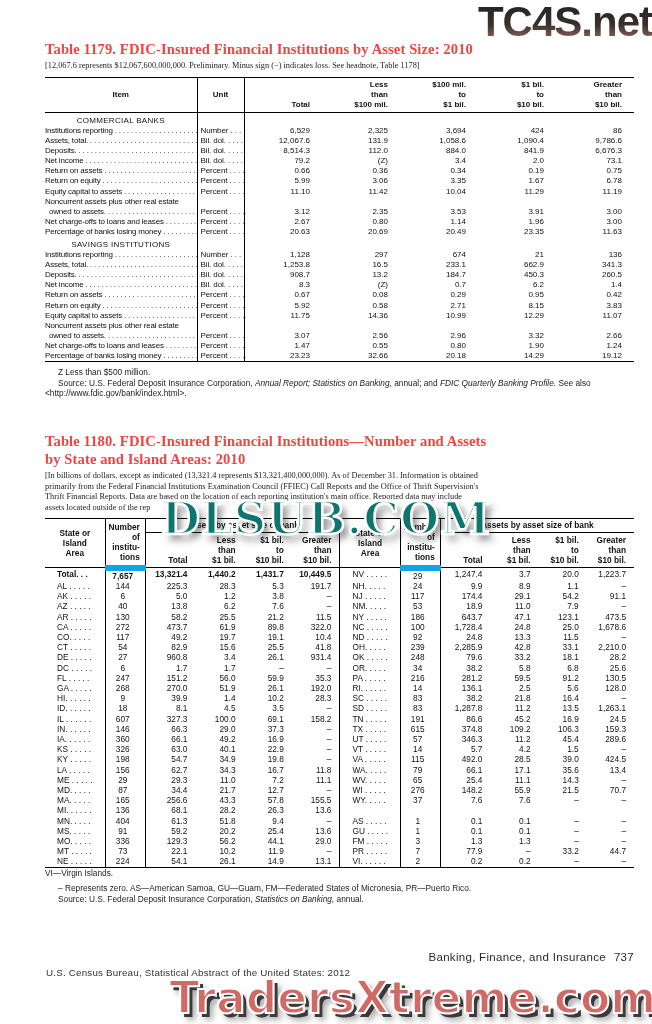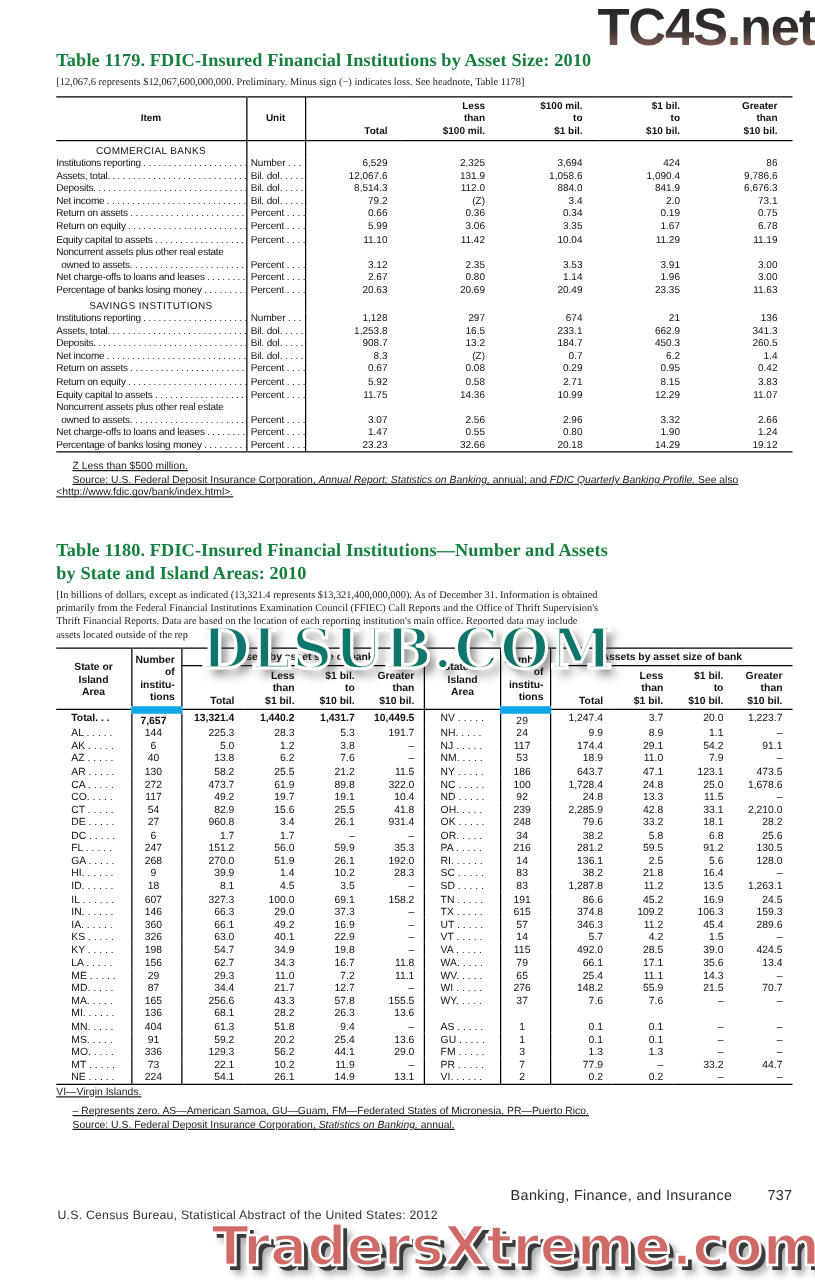--- a/index.html
+++ b/index.html
@@ -6,21 +6,21 @@
   body{
     width:652px;height:1024px;position:relative;overflow:hidden;
     background:#ffffff;color:#1b1b1b;
     font-family:"Liberation Sans", sans-serif;
   }
   .block{position:absolute;left:45px;width:589px;}
   #block1179{top:40px;}
   #block1180{top:432px;}
   .tbl-title{
     font-family:"Liberation Serif", serif;font-weight:bold;
-    font-size:14.6px;line-height:18px;letter-spacing:.1px;color:#15803d;
+    font-size:14.6px;line-height:18px;letter-spacing:.1px;color:#ef4444;
     white-space:pre-line;
   }
   .bracket-note{font-size:8.3px;line-height:10.6px;margin-top:3px;color:#222;white-space:pre-line;font-family:Liberation Serif, serif;}
   table{border-collapse:collapse;table-layout:fixed;}
   .datatable{
     width:589px;margin-top:5px;
     border-top:1.5px solid #000;border-bottom:1.5px solid #000;
     font-size:8px;line-height:10.1px;color:#111;
   }
   .datatable th{font-weight:bold;white-space:pre-line;padding:2px 0;}
@@ -39,27 +39,27 @@
   .t1180 th.h-state{text-align:center;vertical-align:middle;border-bottom:1px solid #000;}
   .t1180 th.h-number{text-align:right;vertical-align:bottom;padding-right:5px;border-bottom:6px solid #0ea5e9;}
   .t1180 th.h-span{text-align:center;vertical-align:middle;border-bottom:1px solid #000;padding:1px 16px;}
   .t1180 th.h-col{text-align:right;vertical-align:bottom;padding-right:8px;border-bottom:1px solid #000;}
   .t1180 td{white-space:nowrap;overflow:hidden;padding:0;}
   .t1180 td.c-state{padding-left:12px;}
   .t1180 td.c-num{text-align:center;padding-right:5px;margin-top:10px;}
   .t1180 td.c-val{text-align:right;padding-right:8px;}
   .t1180 td.b{font-weight:bold;}
   
-  .note{font-size:8.3px;line-height:10.6px;color:#222;text-decoration:underline;}
+  .note{font-size:8.3px;line-height:10.6px;color:#222;}
   .note.first{margin-top:5px;}
   .note.ind{text-indent:13px;}
   .note i{font-style:italic;}
   
   #footer-line{position:absolute;right:18px;top:951px;font-size:11.5px;color:#2a2a2a;letter-spacing:.3px;}
-  #footer-line .pg{margin-left:28px;text-align:right;}
+  #footer-line .pg{margin-left:8px;text-align:right;}
   #census-line{position:absolute;left:46px;top:967px;font-size:9.8px;color:#333;letter-spacing:.2px;}
   
   .wm{position:absolute;z-index:10;white-space:nowrap;}
   #wm-top{
     top:-2px;right:0px;
     font-family:"Liberation Sans", sans-serif;font-weight:bold;
     font-size:42px;letter-spacing:-1px;
     background:linear-gradient(180deg,#262626 18%,#38302d 55%,#8a6158 85%,#b5897d 100%);
     -webkit-background-clip:text;background-clip:text;color:transparent;
   }

